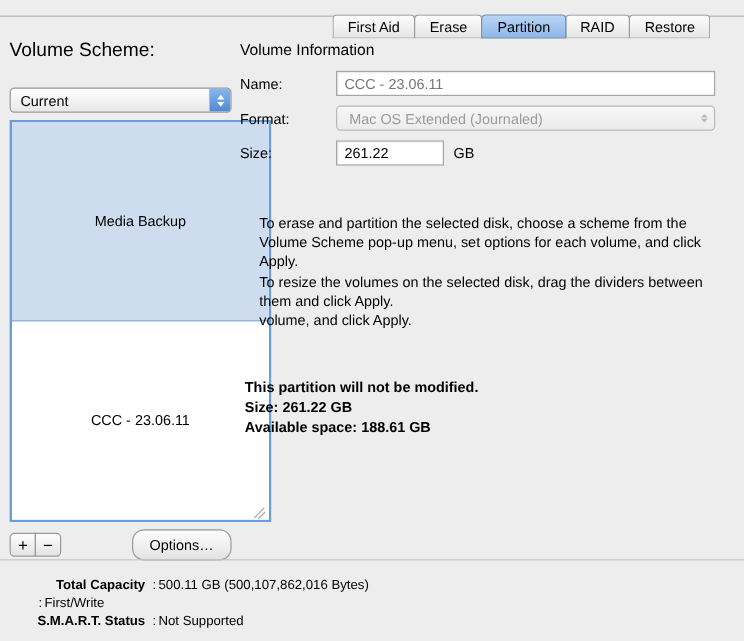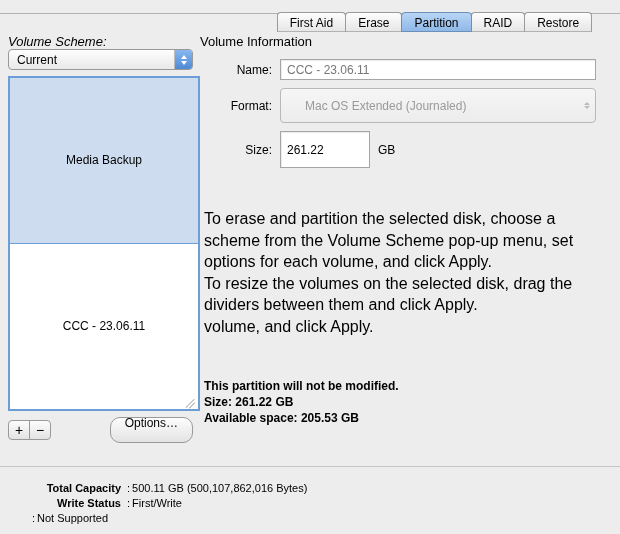--- a/index.html
+++ b/index.html
@@ -51,23 +51,22 @@
     position: relative;
     z-index: 1;
   }
   
   .left-col {
     position: absolute;
     left: 8px; top: 34px;
     width: 185px;
   }
   .section-label {
-    font-size: 13px;
-    margin-bottom: 0;
-    font-style: italic;
+    font-size: 16px;
+    margin-bottom: 21px;
   }
   .scheme-select {
     width: 185px;
     height: 21px;
     border: 1px solid #999;
     border-radius: 4px;
     background: linear-gradient(#fefefe,#e8e8e8);
     display: flex;
     align-items: center;
     position: relative;
@@ -97,21 +96,21 @@
     border-bottom:4px solid #fff;
     margin-bottom:2px;
   }
   .scheme-select .arrows::after{
     content:"";
     border-left:3px solid transparent;
     border-right:3px solid transparent;
     border-top:4px solid #fff;
   }
   .part-box {
-    width: 192px;
+    width: 218px;
     height: 335px;
     border: 2px solid #6b9ed8;
     background: #fff;
   }
   .partition {
     width: 100%;
     display: flex;
     align-items: center;
     justify-content: center;
     font-size: 12px;
@@ -161,59 +160,59 @@
   .sqbtn:first-child{ border-top-left-radius:4px; border-bottom-left-radius:4px;}
   .sqbtn+.sqbtn{ margin-left:-1px; border-top-right-radius:4px; border-bottom-right-radius:4px;}
   .options-btn{
     margin-left:auto;
     height:20px;
     padding:12px 14px;
     border:1px solid #9a9a9a;
     border-radius:10px;
     background:linear-gradient(#fdfdfd,#e3e3e3);
     font-size:12px;
-    display:flex;align-items:flex-end;
+    display:flex;align-items:center;
   }
   
   .right-col {
     position:absolute;
     left: 200px; top: 34px;
     right: 14px;
   }
   .vi-title { font-size:13px; margin-bottom:10px; }
   .form-row {
     display: flex;
     align-items: center;
     margin-bottom: 8px;
   }
   .form-row .lbl {
     width: 80px;
-    text-align: right;
+    text-align: left;
     padding-right: 8px;
     font-size: 12px;
   }
   .name-input {
     flex: 1;
     height: 21px;
     border: 1px solid #a5a5a5;
     background: #fff;
     padding: 0 6px;
     font-size: 12px;
     color: #777;
     box-shadow: inset 1px 1px 1px rgba(0,0,0,0.08);
     margin-right: 10px;
   }
   .format-pill {
     flex: 1;
-    height: 35px;
+    height: 21px;
     border: 1px solid #b8b8b8;
     border-radius: 4px;
     background: linear-gradient(#f6f6f6,#ececec);
     color: #9a9a9a;
-    padding-left: 24px;
+    padding-left: 10px;
     display: flex;
     align-items: center;
     margin-right: 10px;
     position:relative;
   }
   .format-pill .arrows {
     margin-left:auto;
     width:16px;
     display:flex;
     flex-direction:column;
@@ -221,33 +220,34 @@
     justify-content:center;
   }
   .format-pill .arrows::before{
     content:"";border-left:3px solid transparent;border-right:3px solid transparent;border-bottom:3px solid #bbb;margin-bottom:1px;
   }
   .format-pill .arrows::after{
     content:"";border-left:3px solid transparent;border-right:3px solid transparent;border-top:3px solid #bbb;
   }
   .size-input {
     width: 90px;
-    height: 37px;
+    height: 21px;
     border: 1px solid #a5a5a5;
     background: #fff;
     padding: 0 6px;
     font-size: 12px;
     box-shadow: inset 1px 1px 1px rgba(0,0,0,0.08);
   }
   .size-unit { margin-left: 8px; font-size: 12px; }
   .instructions {
-    font-size: 16px;
+    font-size: 12px;
     line-height: 1.35;
     margin-top: 40px;
     padding-left: 4px;
+    margin-left: 12px;
   }
   .partition-info {
     font-size: 12px;
     line-height: 1.35;
     margin-top: 40px;
     padding-left: 4px;
     font-weight: bold;
   }
   
   .footer {
@@ -329,34 +329,34 @@
 
     <div class="instructions">
       <div>To erase and partition the selected disk, choose a scheme from the Volume Scheme pop-up menu, set options for each volume, and click Apply.</div>
       <div>To resize the volumes on the selected disk, drag the dividers between them and click Apply.</div>
       <div>volume, and click Apply.</div>
     </div>
 
     <div class="partition-info">
       <div>This partition will not be modified.</div>
       <div>Size: 261.22 GB</div>
-      <div>Available space: 205.53 GB</div>
+      <div>Available space: 188.61 GB</div>
     </div>
   </div>
 
   <div class="footer">
     <div class="row">
       <div class="k">Total Capacity</div>
       <div class="sep">:</div>
       <div>500.11 GB (500,107,862,016 Bytes)</div>
     </div>
     <div class="row">
-      <div class="k">Write Status</div>
       <div class="sep">:</div>
       <div>First/Write</div>
     </div>
     <div class="row">
+      <div class="k">S.M.A.R.T. Status</div>
       <div class="sep">:</div>
       <div>Not Supported</div>
     </div>
   </div>
 
 </div>
 
 </body></html>

